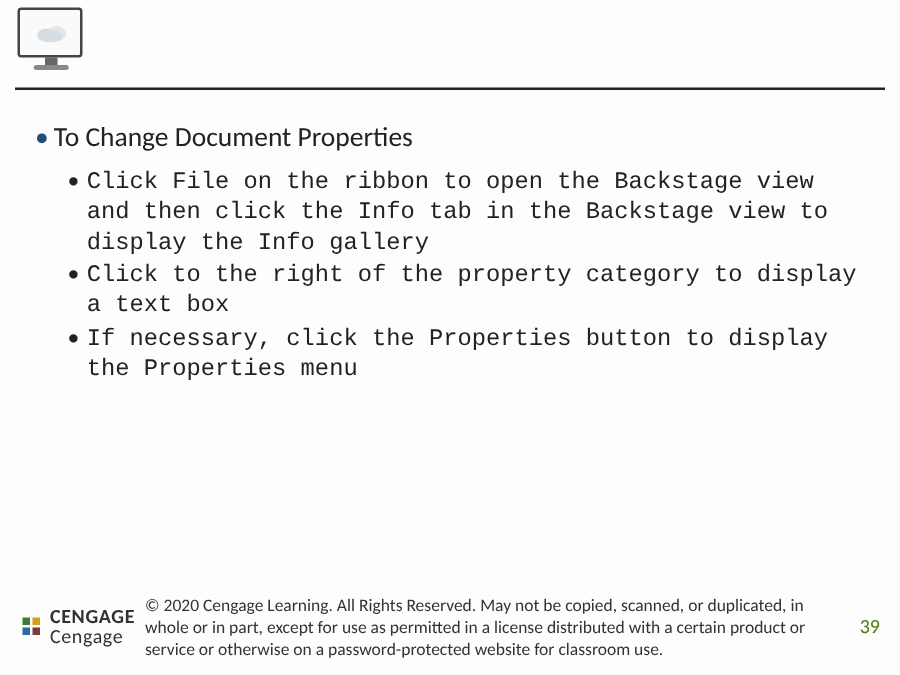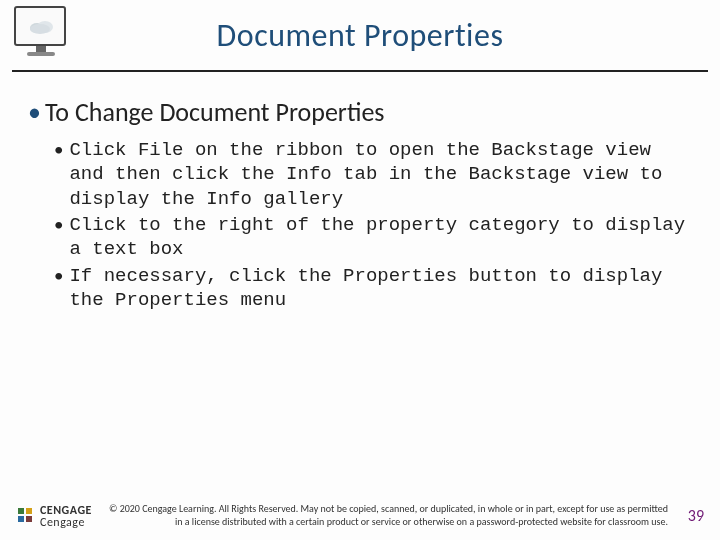--- a/index.html
+++ b/index.html
@@ -55,21 +55,21 @@
     text-align: center;
     font-size: 32px;
     color: #1f4e79;
     font-weight: 400;
     letter-spacing: 0.5px;
   }
   .content {
     padding: 24px 28px 0 28px;
   }
   .main-bullet {
-    font-size: 26px;
+    font-size: 22px;
     color: #222;
     margin-bottom: 10px;
   }
   .main-bullet .dot {
     color: #1f4e79;
     margin-right: 4px;
   }
   .sub-list {
     padding-left: 26px;
   }
@@ -99,59 +99,58 @@
     display: flex;
     align-items: center;
     gap: 4px;
   }
   .cengage-mark {
     width: 20px;
     height: 20px;
     position: relative;
   }
   .cengage-text {
-    font-size: 12px;
+    font-size: 16px;
     line-height: 1;
     color: #333;
     letter-spacing: 0.5px;
   }
   .cengage-text .top { font-weight: 600; }
   .cengage-text .bot { font-weight: 400; }
   .copyright {
     flex: 1;
-    font-size: 10px;
+    font-size: 14px;
     color: #333;
-    text-align: right;
+    text-align: left;
     line-height: 1.25;
     padding: 0 8px;
   }
   .page-num {
     font-size: 16px;
-    color: #701a75;
+    color: #4d7c0f;
     font-weight: 400;
     min-width: 28px;
     text-align: right;
   }
 </style>
 </head>
 <body>
 
 <div class="header">
   <div class="monitor-icon">
     <div class="screen">
       <svg width="30" height="18" viewBox="0 0 30 18">
         <ellipse cx="12" cy="11" rx="7" ry="5" fill="#cfd8dc"></ellipse>
         <ellipse cx="20" cy="10" rx="8" ry="6" fill="#e0e6ea"></ellipse>
         <ellipse cx="15" cy="12" rx="10" ry="5" fill="#d7dee3"></ellipse>
       </svg>
     </div>
     <div class="stand"></div>
     <div class="base"></div>
   </div>
-  <div class="title">Document Properties</div>
 </div>
 
 <div class="content">
   <div class="main-bullet">
     <span class="dot">•</span><span>To Change Document Properties</span>
   </div>
   <div class="sub-list">
     <div class="sub-item">
       <span class="dot">•</span>
       <span class="txt">Click File on the ribbon to open the Backstage view and then click the Info tab in the Backstage view to display the Info gallery</span>

